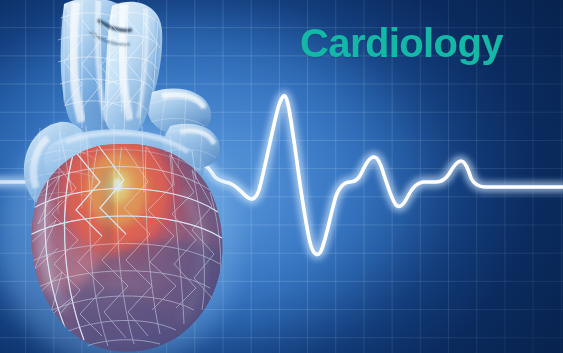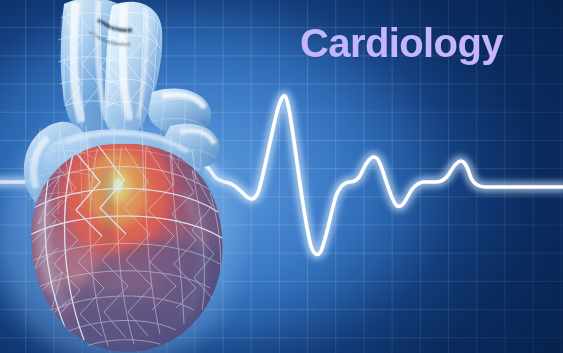--- a/index.html
+++ b/index.html
@@ -66,21 +66,21 @@
 
   
   #title {
     position: absolute;
     left: 300px;
     top: 18px;
     width: 240px;
     font-size: 40px;
     font-weight: 700;
     letter-spacing: -0.6px;
-    color: #c4b5fd;
+    color: #14b8a6;
     line-height: 50px;
     white-space: nowrap;
     text-shadow: 0 1px 1px rgba(20,50,95,0.30);
   }
 
   
   #ecg {
     position: absolute;
     left: 0;
     top: 0;

